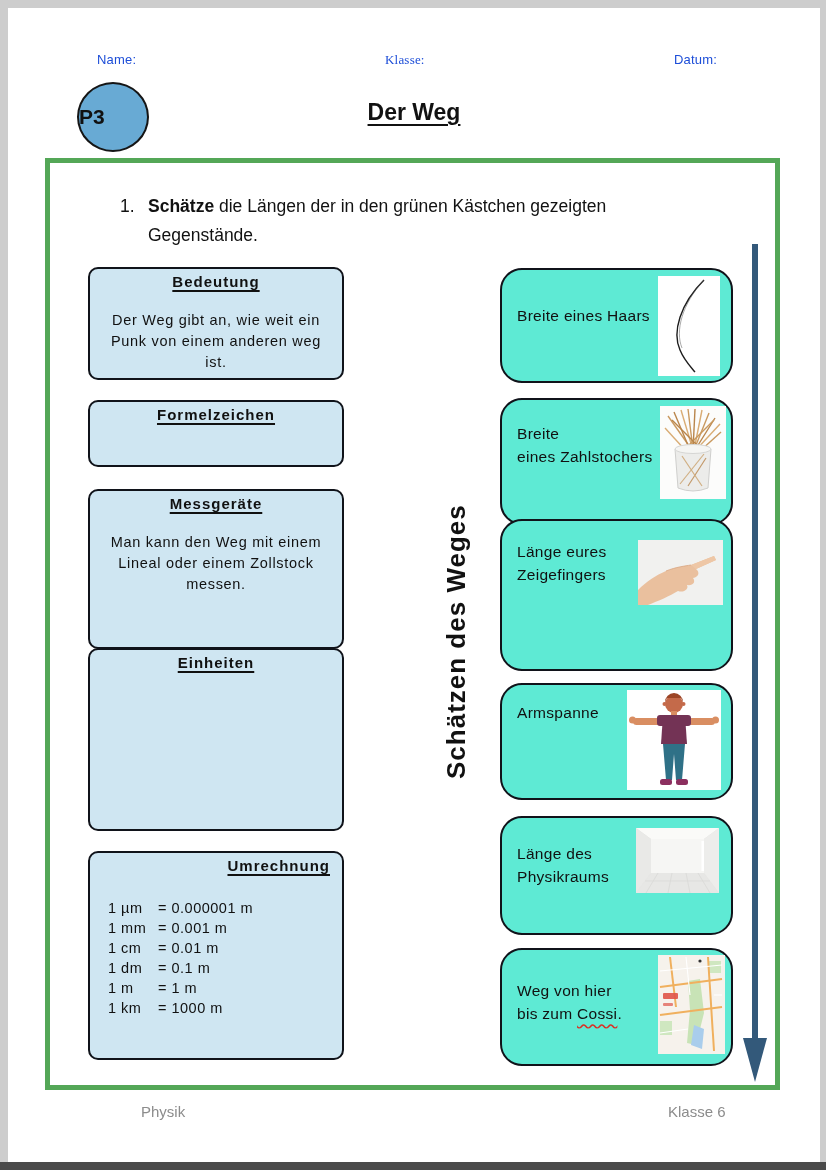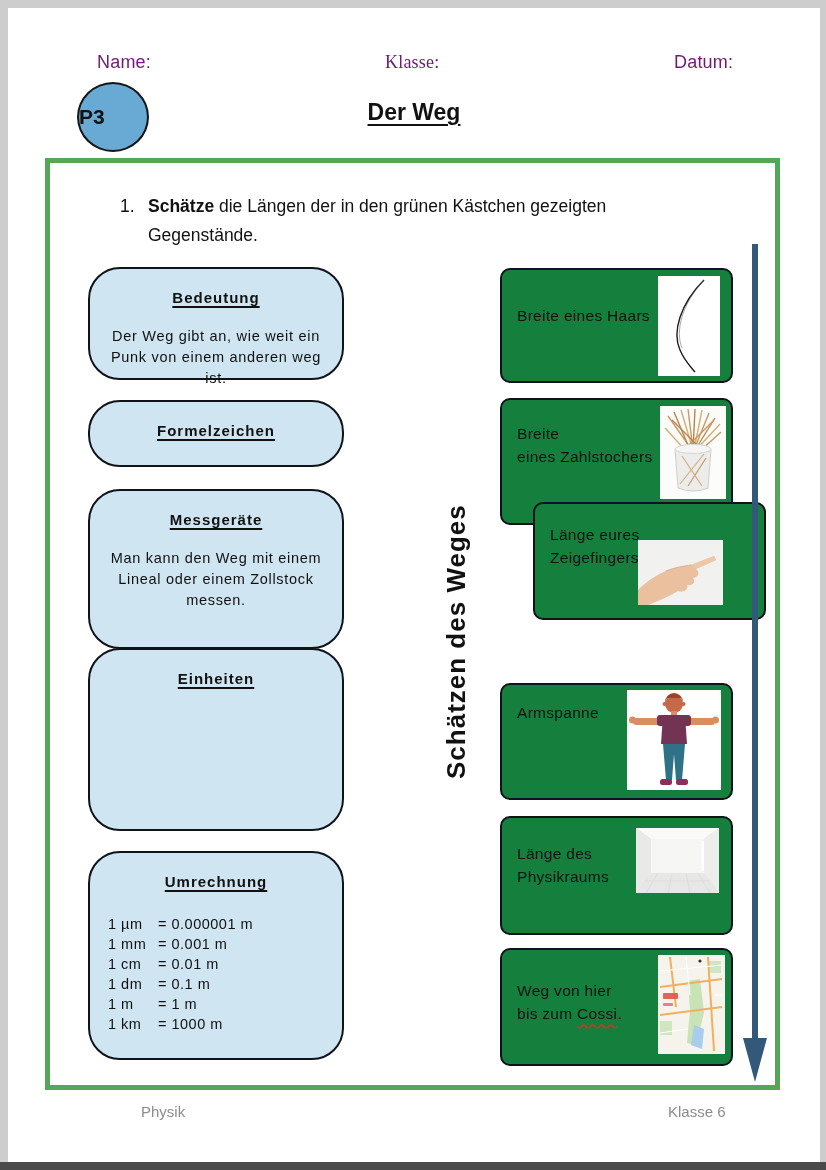--- a/index.html
+++ b/index.html
@@ -15,21 +15,21 @@
     position:absolute; left:8px; top:8px; width:812px; height:1154px;
     background:#ffffff;
   }
   .bottom-strip {
     position:absolute; left:0; bottom:0; width:826px; height:8px;
     background:#4a4a4a;
   }
   .abs { position:absolute; }
 
   
-  .hdr-label { font-size:18px; color:#701a75; letter-spacing:0.2px; }
+  .hdr-label { font-size:13px; color:#1d4ed8; letter-spacing:0.2px; }
   .badge {
     left:77px; top:82px; width:68px; height:66px;
     background:#68aad4; border:2px solid #151515; border-radius:50%;
     display:flex; align-items:center; justify-content:flex-start;
     font-size:21px; font-weight:bold; color:#111;
   }
   .doc-title {
     left:240px; top:99px; width:348px; margin:0;
     font-size:23px; font-weight:bold; text-align:center;
     text-decoration:underline; text-decoration-thickness:2px; text-underline-offset:4px;
@@ -42,57 +42,57 @@
   }
 
   
   .task { left:120px; top:192px; width:600px; display:flex; font-size:17.5px; line-height:29px; }
   .task-number { width:28px; flex:0 0 28px; }
   .task-verb { font-weight:bold; }
 
   
   .info-box {
     left:88px; width:256px; box-sizing:border-box;
-    background:#cfe6f2; border:2px solid #10131a; border-radius:32px;
-    text-align:center; padding:20px 12px 0 12px;
+    background:#cfe6f2; border:2px solid #10131a; border-radius:10px;
+    text-align:center; padding:4px 12px 0 12px;
   }
   .info-title {
     display:inline-block; font-size:15px; font-weight:bold; letter-spacing:1px;
     text-decoration:underline; text-decoration-thickness:1.5px; text-underline-offset:3px;
     margin-bottom:4px;
   }
   .info-body { font-size:14.5px; letter-spacing:0.7px; line-height:21px;margin-top:16px; }
   .b1 { top:267px; height:113px; }
   .b2 { top:400px; height:67px; }
   .b3 { top:489px; height:160px; }
   .b4 { top:648px; height:183px; }
   .b5 { top:851px; height:209px; text-align:left; }
-  .b5 .title-wrap { text-align:center; }
+  .b5 .title-wrap { text-align:right; }
   .conv-list { margin-top:20px; padding-left:6px; }
   .conv-row { display:flex; font-size:14.5px; letter-spacing:0.5px; line-height:20px; }
   .conv-unit { width:50px; flex:0 0 50px; }
 
   
   .vertical-label {
     left:433px; top:482px; width:46px; height:320px;
     display:flex; align-items:center; justify-content:center;
     writing-mode:vertical-rl; transform:rotate(180deg);
     font-size:26px; font-weight:bold; letter-spacing:1px; white-space:nowrap;
   }
 
   
   .est-box {
     left:500px; width:233px; box-sizing:border-box;
-    background:#15803d; border:2px solid #10131a; border-radius:10px;
+    background:#5eead4; border:2px solid #10131a; border-radius:22px;
     font-size:15.5px; line-height:23px; letter-spacing:0.3px;
     padding-left:15px;
   }
   .g1 { top:268px; height:115px; padding-top:34px; }
   .g2 { top:398px; height:127px; padding-top:22px; }
-  .g3 { top:502px; height:118px; padding-top:19px;margin-left:33px; }
+  .g3 { top:519px; height:152px; padding-top:19px; }
   .g4 { top:683px; height:117px; padding-top:16px; }
   .g5 { top:816px; height:119px; padding-top:24px; }
   .g6 { top:948px; height:118px; padding-top:29px; }
   .squiggle {
     text-decoration:underline; text-decoration-style:wavy; text-decoration-color:#d93025;
     text-decoration-skip-ink:none; text-underline-offset:4px;
   }
 
   .img-frame { background:#fff; overflow:hidden; }
   .img-frame svg { display:block; width:100%; height:100%; }

